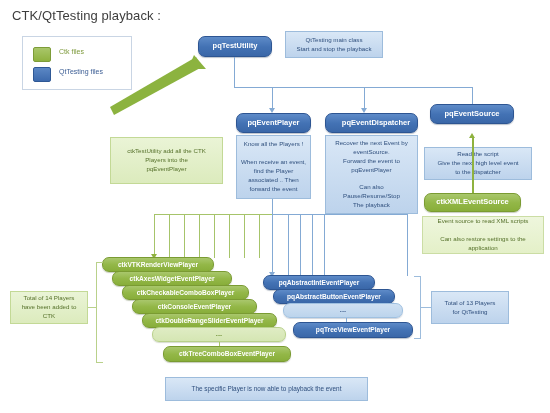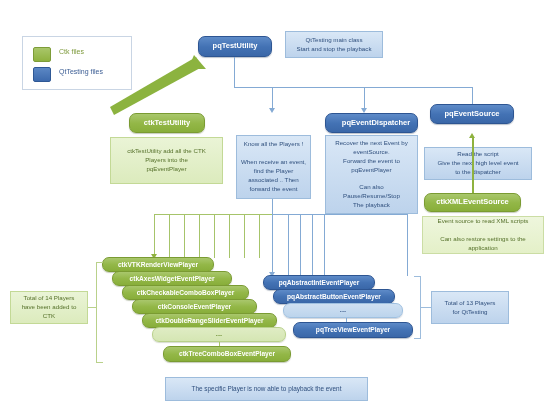--- a/index.html
+++ b/index.html
@@ -154,20 +154,21 @@
   .arrowhead.down-green { border-top: 5px solid #8fb23f; }
   .arrowhead.up-green { border-bottom: 5px solid #8fb23f; }
 
   #big-green-arrow { left: 110px; top: 55px; }
 </style>
 </head>
 <body>
 
 <div id="canvas">
 
+  <div class="abs" id="title">CTK/QtTesting playback :</div>
 
   <div class="abs" id="legend">
     <div class="legend-row" id="legend-row-ctk">
       <span class="swatch"></span>
       <span class="lbl">Ctk files</span>
     </div>
     <div class="legend-row" id="legend-row-qt">
       <span class="swatch"></span>
       <span class="lbl">QtTesting files</span>
     </div>
@@ -185,23 +186,23 @@
   <div class="ln v-blue" style="left:364px; top:87px; height:21px;"></div>
   <div class="arrowhead down-blue" style="left:361px; top:108px;"></div>
   <div class="ln v-blue" style="left:472px; top:87px; height:21px;"></div>
   <div class="arrowhead down-blue" style="left:469px; top:108px;"></div>
 
   <svg class="abs" id="big-green-arrow" width="100" height="62">
     <polygon points="4,60 0,52 86,2 92,12" fill="#8cb33f"></polygon>
     <polygon points="84,0 96,14 78,14" fill="#8cb33f"></polygon>
   </svg>
 
+  <div class="abs node blue" style="left:236px; top:113px; width:75px; height:20px;">pqEventPlayer</div>
   <div class="abs node blue" style="left:325px; top:113px; width:93px; height:20px;padding-left:12px;">pqEventDispatcher</div>
   <div class="abs node blue" style="left:430px; top:104px; width:84px; height:20px;">pqEventSource</div>
-  <div class="abs node green" style="left:129px; top:113px; width:76px; height:20px;">ctkTestUtility</div>
 
   <div class="abs note blue-note" style="left:236px; top:135px; width:75px; height:64px;">Know all the Players !
 
 When receive an event,
 find the Player
 associated .. Then
 forward the event</div>
   <div class="abs note blue-note" style="left:325px; top:135px; width:93px; height:79px;">Recover the next Event by
 eventSource.
 Forward the event to

